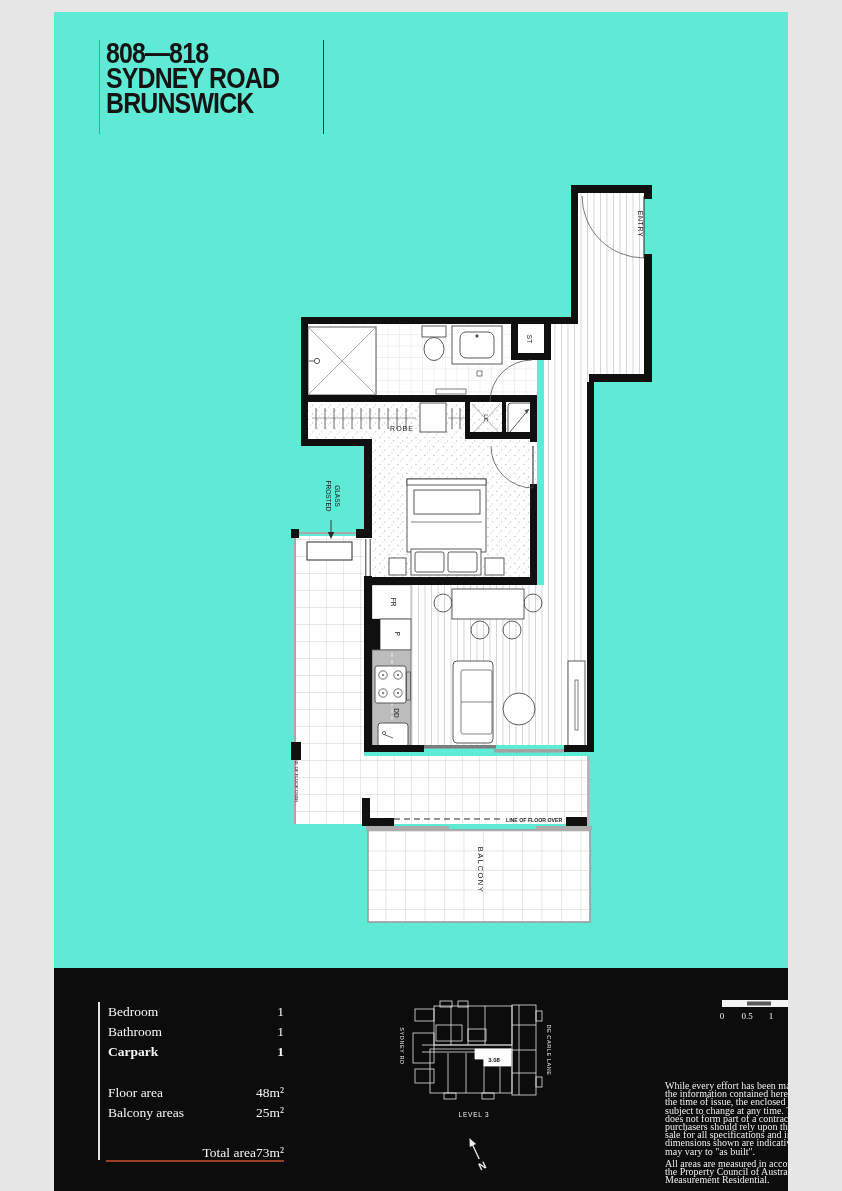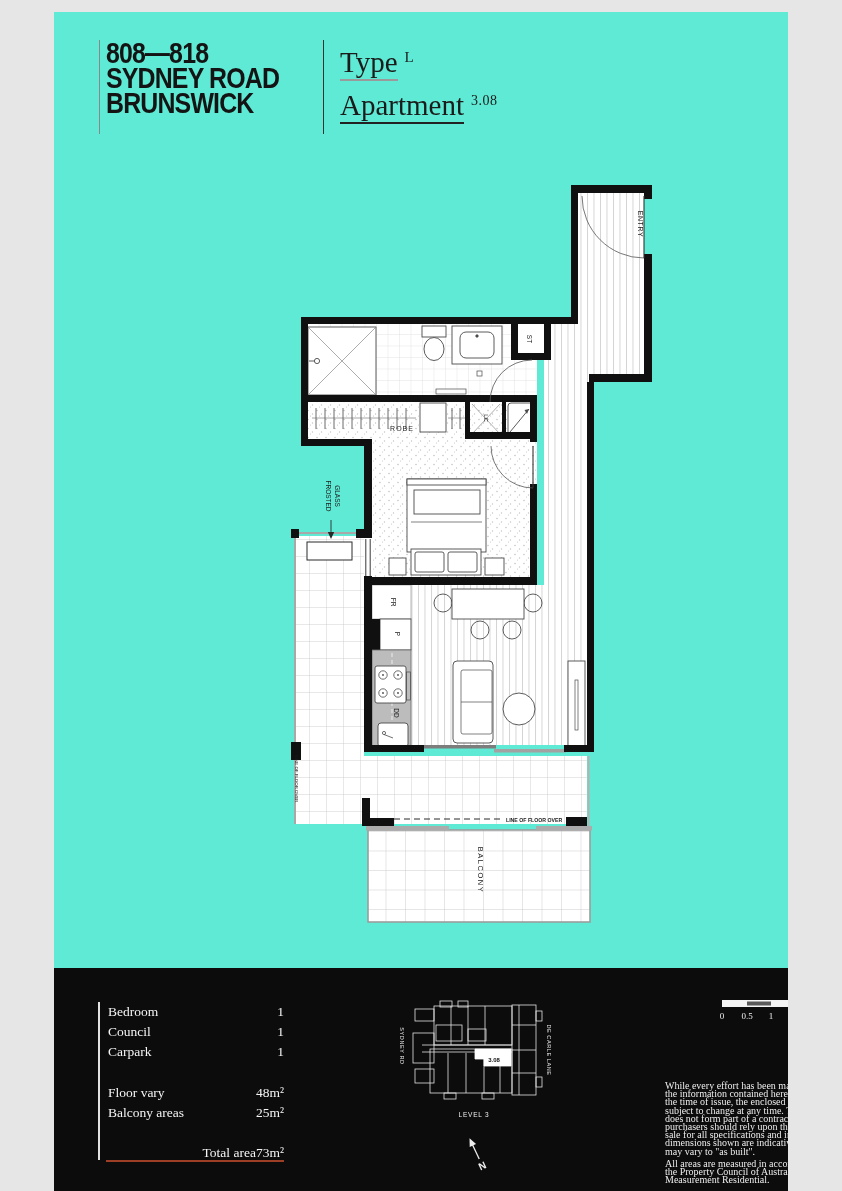--- a/index.html
+++ b/index.html
@@ -41,28 +41,20 @@
 <div class="page">
 
   <div class="rule-v" style="left:45px;top:28px;height:94px;background:#888;"></div>
   <div class="brand">
     <div>808—818</div>
     <div>SYDNEY ROAD</div>
     <div>BRUNSWICK</div>
   </div>
   <div class="rule-v" style="left:269px;top:28px;height:94px;background:#333;"></div>
 
-  <div class="typeblock">
-    <div class="typeline">
-      <span class="u-gray">Type</span><span class="sup">L</span>
-    </div>
-    <div class="typeline">
-      <span class="u-dark">Apartment</span><span class="sup" style="font-size:14px">3.08</span>
-    </div>
-  </div>
 
   <div class="rule-v" style="left:806px;top:30px;height:28px;background:#222;"></div>
 
   <svg class="abs" style="left:0;top:0;" width="842" height="963" viewBox="0 0 842 963">
     <defs>
       <pattern id="fb" width="6.5" height="10" patternUnits="userSpaceOnUse">
         <rect width="6.5" height="10" fill="#ffffff"></rect>
         <line x1="0.5" y1="0" x2="0.5" y2="10" stroke="#c7c7c7" stroke-width="0.8"></line>
       </pattern>
       <pattern id="btile" width="11.5" height="11.5" patternUnits="userSpaceOnUse">
@@ -285,29 +277,29 @@
   </svg>
 
   <div class="footer">
     <div class="stat-rule"></div>
 
     <div class="stat-row" style="top:36px;">
       <span>Bedroom</span>
       <span>1</span>
     </div>
     <div class="stat-row" style="top:56px;">
-      <span>Council</span>
+      <span>Bathroom</span>
       <span>1</span>
     </div>
-    <div class="stat-row" style="top:76px;">
+    <div class="stat-row" style="top:76px;font-weight:bold;">
       <span>Carpark</span>
       <span>1</span>
     </div>
     <div class="stat-row" style="top:117px;">
-      <span>Floor vary</span>
+      <span>Floor area</span>
       <span>48m²</span>
     </div>
     <div class="stat-row" style="top:137px;">
       <span>Balcony areas</span>
       <span>25m²</span>
     </div>
     <div class="stat-row" style="top:177px;justify-content:flex-end;">
       <span>Total area</span>
       <span>73m²</span>
     </div>

